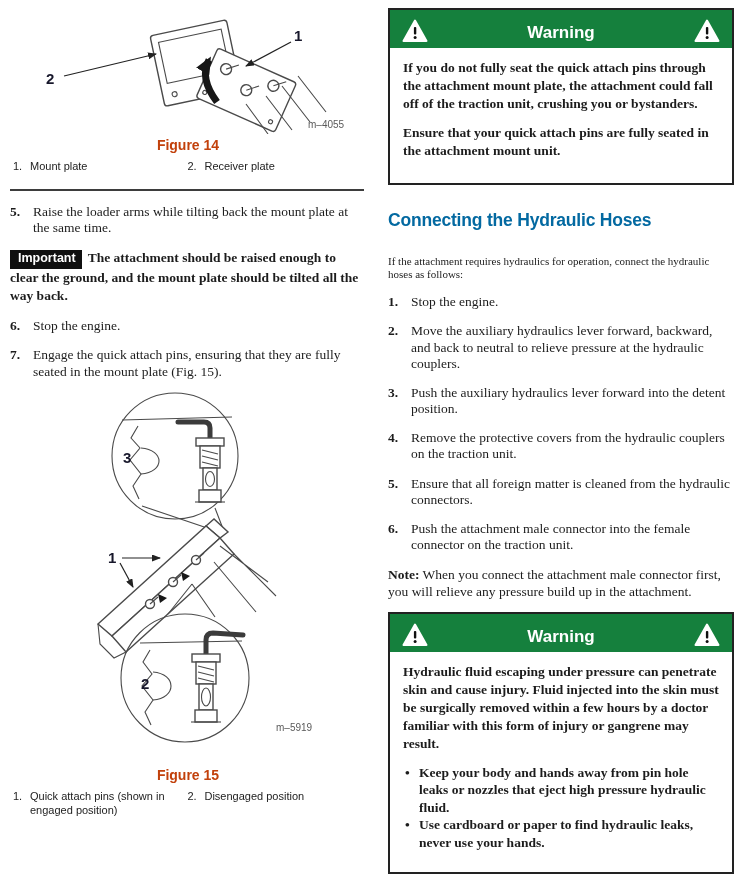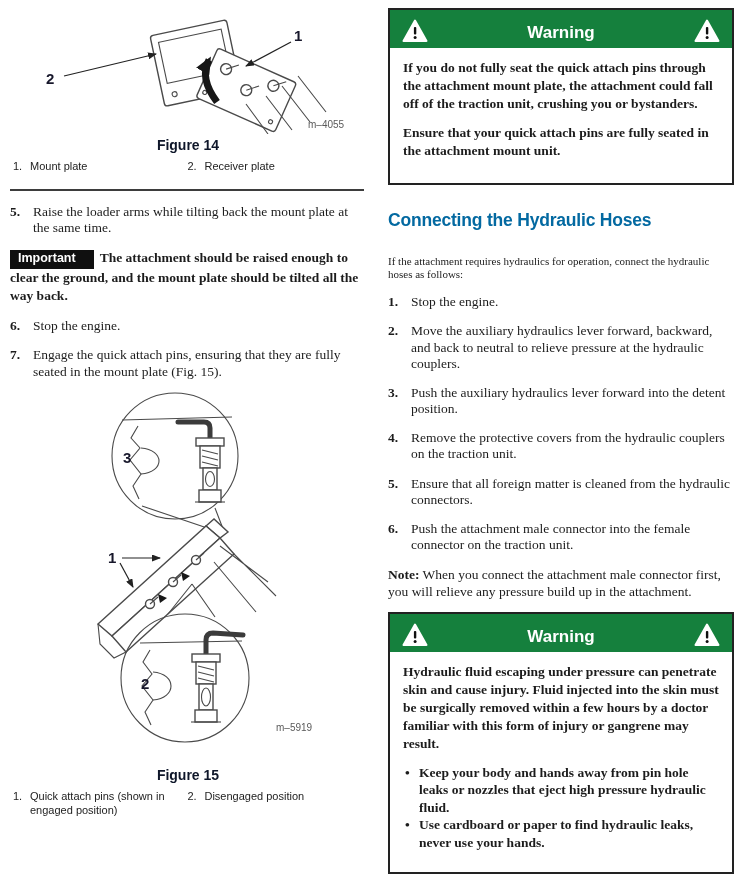--- a/index.html
+++ b/index.html
@@ -16,21 +16,21 @@
     overflow:hidden;
   }
   .col-left  { width:356px; flex:none; }
   .col-right { width:346px; flex:none; }
 
   
   .fig-svg { display:block; }
   .fig-caption {
     font-family:"Liberation Sans", sans-serif;
     font-weight:bold; font-size:14px; text-align:center;
-    color:#0f172a; margin-top:3px;
+    color:#c2410c; margin-top:3px;
   }
   .legend-row { display:flex; margin-top:7px; }
   .legend-col-a { width:49%; }
   .legend-col-b { width:51%; }
   .legend-item {
     display:flex; font-family:"Liberation Sans", sans-serif;
     font-size:11px; line-height:1.25; color:#222;
     margin-bottom:2px;
   }
   .legend-item .ln { width:20px; flex:none; padding-left:3px; }
@@ -46,21 +46,21 @@
 
   .important-p {
     font-size:13.5px; line-height:1.35; font-weight:bold;
     margin-top:13px;
   }
   .important-tag {
     display:inline-block;
     background:#101010; color:#ffffff;
     font-family:"Liberation Sans", sans-serif;
     font-weight:bold; font-size:12.5px;
-    padding:1px 18px 2px 8px; margin-right:6px;
+    padding:1px 6px 2px 8px; margin-right:6px;
     line-height:1.25;
   }
   .note-p { font-size:13.5px; line-height:1.2; margin-top:14px; }
   .note-p .nlabel { font-weight:bold; }
 
   
   .section-heading {
     font-family:"Liberation Sans", sans-serif;
     font-weight:bold; font-size:17.5px; color:#0369a1;
     margin-top:25px; letter-spacing:-0.2px;

